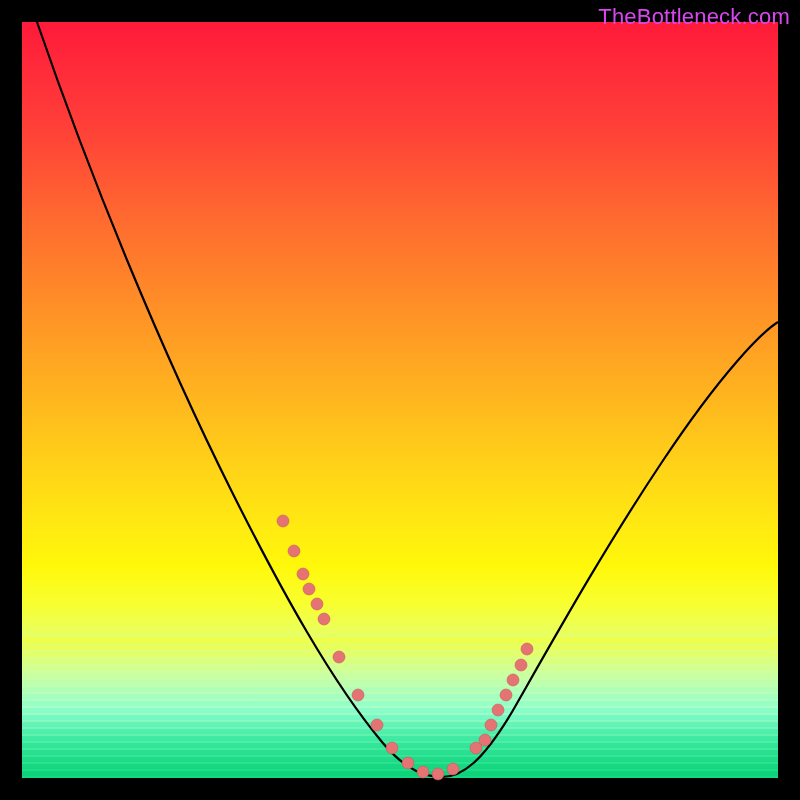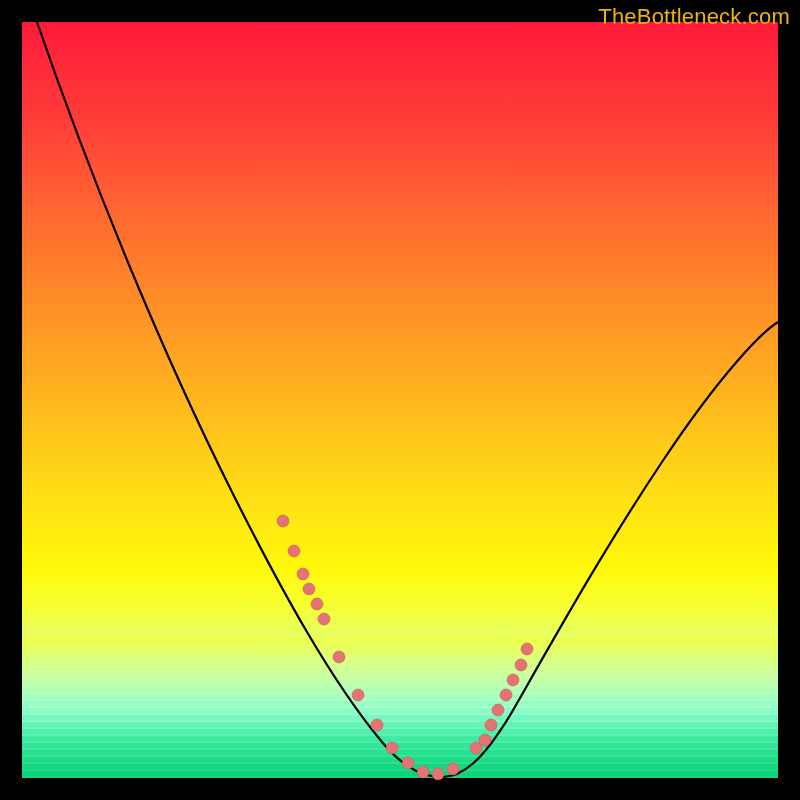--- a/index.html
+++ b/index.html
@@ -46,21 +46,21 @@
     position: absolute;
     left: 0;
     right: 0;
     height: 5px;
     opacity: 0.55;
   }
   .watermark {
     position: absolute;
     top: 4px;
     right: 10px;
-    color: #eab308;
+    color: #d946ef;
     font-size: 22px;
     letter-spacing: 0.2px;
     user-select: none;
   }
   svg.curve {
     position: absolute;
     left: 0;
     top: 0;
     width: 756px;
     height: 756px;

